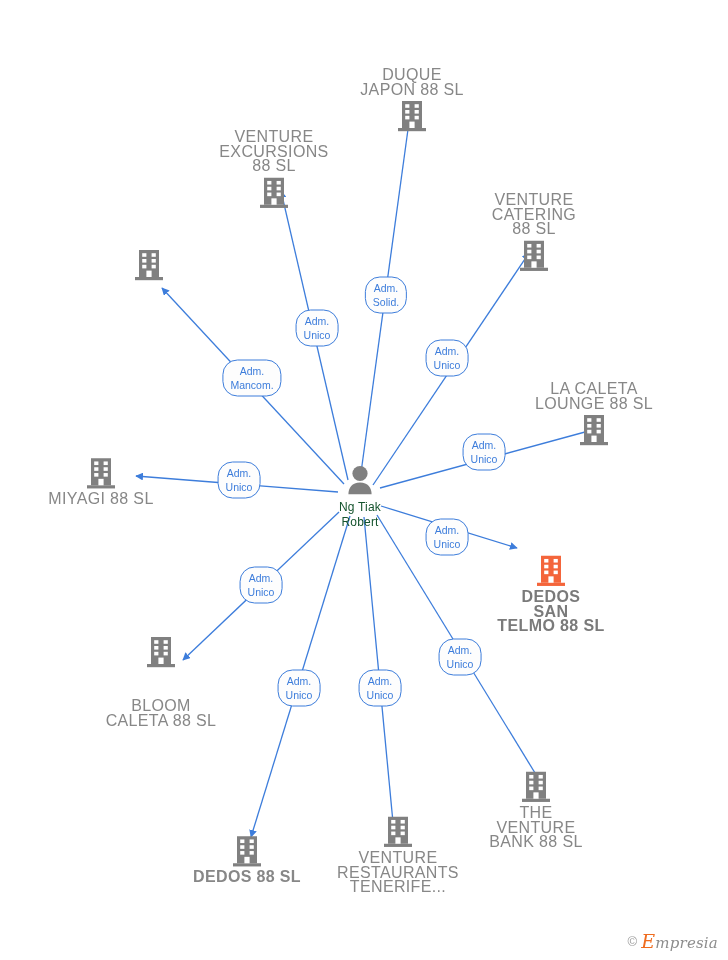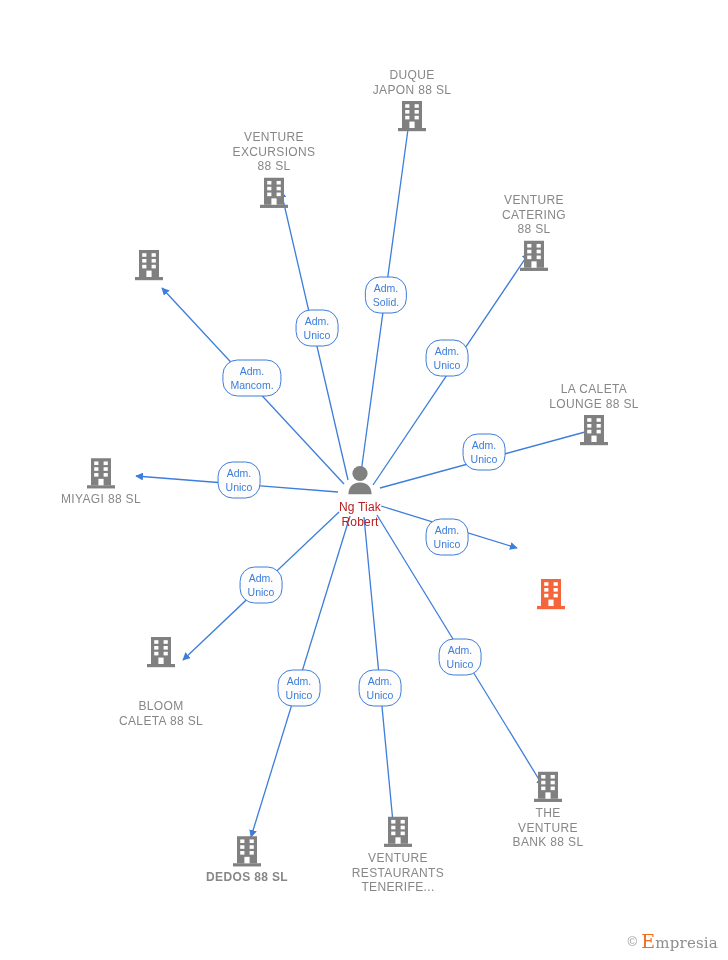--- a/index.html
+++ b/index.html
@@ -40,34 +40,34 @@
     cursor: pointer;
   }
   .node.label-above {
     flex-direction: column-reverse;
   }
   .node-icon {
     display: block;
     line-height: 0;
   }
   .node-label {
-    font-size: 12px;
+    font-size: 16px;
     line-height: 14.5px;
     letter-spacing: 0.35px;
     color: #878787;
     text-align: center;
     white-space: pre-line;
     margin-top: 3px;
   }
   .node.label-above .node-label {
     margin-top: 0;
     margin-bottom: 3px;
   }
   .node.person .node-label {
-    color: #b91c1c;
+    color: #14532d;
     letter-spacing: 0.2px;
     font-size: 12px;
   }
   .node.highlight .node-label {
     color: #7a7a7a;
     font-weight: bold;
     letter-spacing: 0.4px;
   }
   .edge-label {
     position: absolute;
@@ -92,20 +92,21 @@
     align-items: center;
     gap: 4px;
     user-select: none;
   }
   #watermark .copy {
     font-size: 13px;
     color: #9b9b9b;
   }
   #watermark .brand {
     font-family: "DejaVu Serif", "Liberation Serif", serif;
+    font-style: italic;
     font-size: 15px;
     color: #8d8d8d;
     letter-spacing: 0.2px;
   }
   #watermark .brand .cap {
     color: #ef6c1f;
     font-size: 19px;
   }
 </style>
 </head>
@@ -237,37 +238,40 @@
             <rect x="5" y="1" width="20" height="27" fill="#f4653b"></rect>
             <rect x="1" y="28" width="28" height="3.2" fill="#f4653b"></rect>
             <rect x="8.2" y="4.2" width="4.2" height="3.6" fill="#ffffff"></rect>
             <rect x="17.6" y="4.2" width="4.2" height="3.6" fill="#ffffff"></rect>
             <rect x="8.2" y="10" width="4.2" height="3.6" fill="#ffffff"></rect>
             <rect x="17.6" y="10" width="4.2" height="3.6" fill="#ffffff"></rect>
             <rect x="8.2" y="15.8" width="4.2" height="3.6" fill="#ffffff"></rect>
             <rect x="17.6" y="15.8" width="4.2" height="3.6" fill="#ffffff"></rect>
             <rect x="12.4" y="21.6" width="5.2" height="6.4" fill="#ffffff"></rect>
           </svg></div>
+        <div class="node-label">DEDOS
+SAN
+TELMO 88  SL</div>
       </div>
       <div class="node" style="left: 161px; top: 682px; gap: 28px;">
         <div class="node-icon"><svg width="30" height="32" viewBox="0 0 30 32" xmlns="http://www.w3.org/2000/svg">
             <rect x="5" y="1" width="20" height="27" fill="#808080"></rect>
             <rect x="1" y="28" width="28" height="3.2" fill="#808080"></rect>
             <rect x="8.2" y="4.2" width="4.2" height="3.6" fill="#ffffff"></rect>
             <rect x="17.6" y="4.2" width="4.2" height="3.6" fill="#ffffff"></rect>
             <rect x="8.2" y="10" width="4.2" height="3.6" fill="#ffffff"></rect>
             <rect x="17.6" y="10" width="4.2" height="3.6" fill="#ffffff"></rect>
             <rect x="8.2" y="15.8" width="4.2" height="3.6" fill="#ffffff"></rect>
             <rect x="17.6" y="15.8" width="4.2" height="3.6" fill="#ffffff"></rect>
             <rect x="12.4" y="21.6" width="5.2" height="6.4" fill="#ffffff"></rect>
           </svg></div>
         <div class="node-label">BLOOM
 CALETA 88  SL</div>
       </div>
-      <div class="node" style="left: 548px; top: 810px;">
+      <div class="node" style="left: 536px; top: 810px;">
         <div class="node-icon"><svg width="30" height="32" viewBox="0 0 30 32" xmlns="http://www.w3.org/2000/svg">
             <rect x="5" y="1" width="20" height="27" fill="#808080"></rect>
             <rect x="1" y="28" width="28" height="3.2" fill="#808080"></rect>
             <rect x="8.2" y="4.2" width="4.2" height="3.6" fill="#ffffff"></rect>
             <rect x="17.6" y="4.2" width="4.2" height="3.6" fill="#ffffff"></rect>
             <rect x="8.2" y="10" width="4.2" height="3.6" fill="#ffffff"></rect>
             <rect x="17.6" y="10" width="4.2" height="3.6" fill="#ffffff"></rect>
             <rect x="8.2" y="15.8" width="4.2" height="3.6" fill="#ffffff"></rect>
             <rect x="17.6" y="15.8" width="4.2" height="3.6" fill="#ffffff"></rect>
             <rect x="12.4" y="21.6" width="5.2" height="6.4" fill="#ffffff"></rect>

